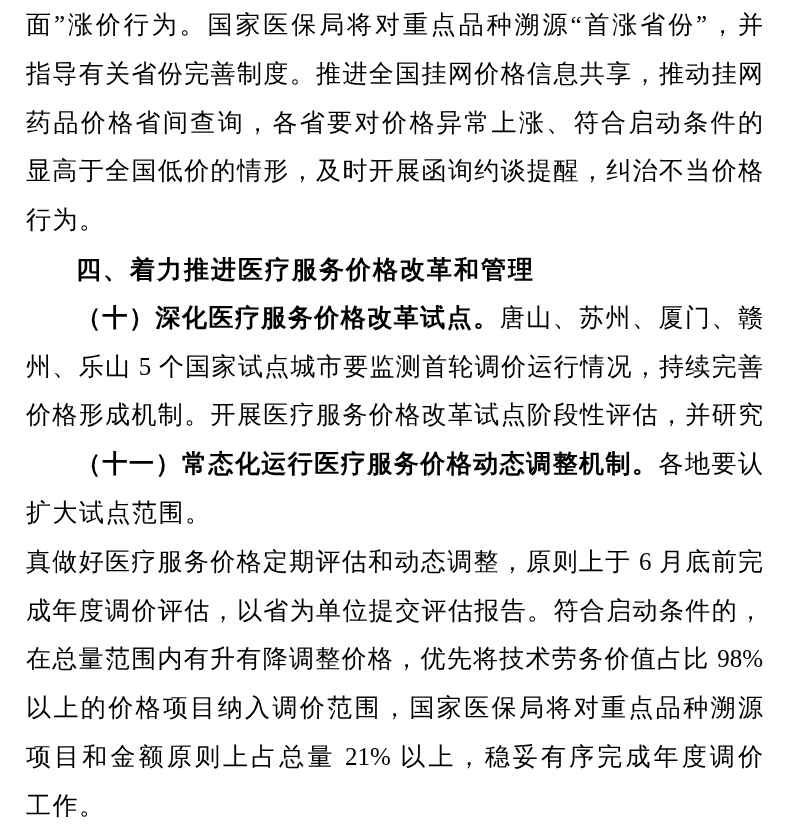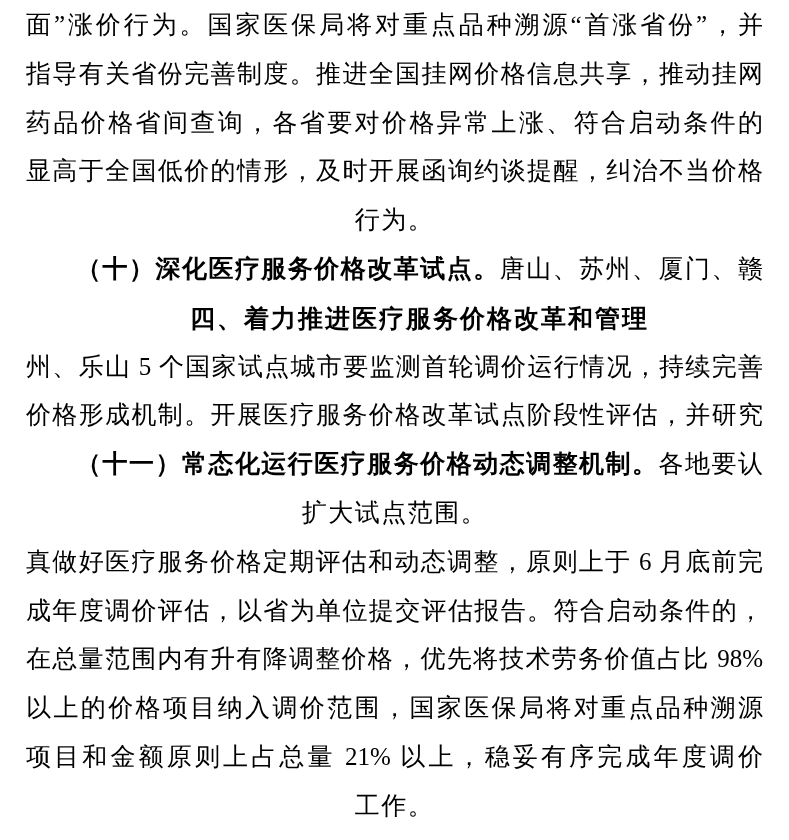--- a/index.html
+++ b/index.html
@@ -16,21 +16,21 @@
       box-sizing: border-box;
       padding: 1px 26px 0 26px;
       font-family: "Liberation Serif", "DejaVu Serif", serif;
     }
     .line {
       font-size: 25px;
       line-height: 48.8px;
       height: 48.8px;
       white-space: normal;
       letter-spacing: 1.5px;
-      text-align: center;
+      text-align: left;
       overflow: hidden;
     }
     .line.justify {
       letter-spacing: normal;
       text-align: justify;
       text-align-last: justify;
       text-justify: inter-character;
     }
     .line.indent {
       text-indent: 2em;
@@ -52,23 +52,23 @@
   <div class="line justify"><span>面”涨价行为。国家医保局将对重点品种溯源“首涨省份”，并</span></div>
 
   <div class="line justify"><span>指导有关省份完善制度。推进全国挂网价格信息共享，推动挂网</span></div>
 
   <div class="line justify"><span>药品价格省间查询，各省要对价格异常上涨、符合启动条件的</span></div>
 
   <div class="line justify"><span>显高于全国低价的情形，及时开展函询约谈提醒，纠治不当价格</span></div>
 
   <div class="line"><span>行为。</span></div>
 
+  <div class="line heading indent"><span>四、着力推进医疗服务价格改革和管理</span></div>
+
   <div class="line justify indent"><span class="lead">（十）深化医疗服务价格改革试点。</span><span>唐山、苏州、厦门、赣</span></div>
-
-  <div class="line heading indent"><span>四、着力推进医疗服务价格改革和管理</span></div>
 
   <div class="line justify"><span>州、乐山 5 个国家试点城市要监测首轮调价运行情况，持续完善</span></div>
 
   <div class="line justify"><span>价格形成机制。开展医疗服务价格改革试点阶段性评估，并研究</span></div>
 
   <div class="line justify indent"><span class="lead">（十一）常态化运行医疗服务价格动态调整机制。</span><span>各地要认</span></div>
 
   <div class="line"><span>扩大试点范围。</span></div>
 
   <div class="line justify"><span>真做好医疗服务价格定期评估和动态调整，原则上于 6 月底前完</span></div>

